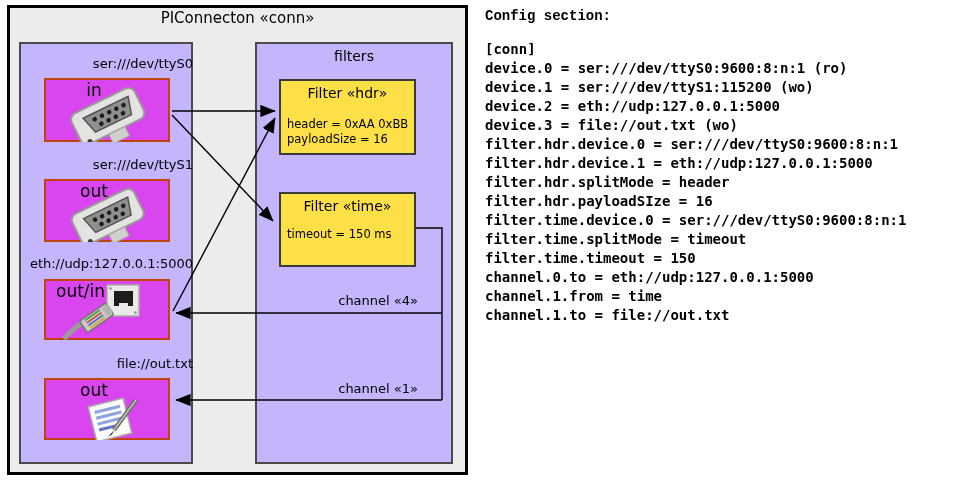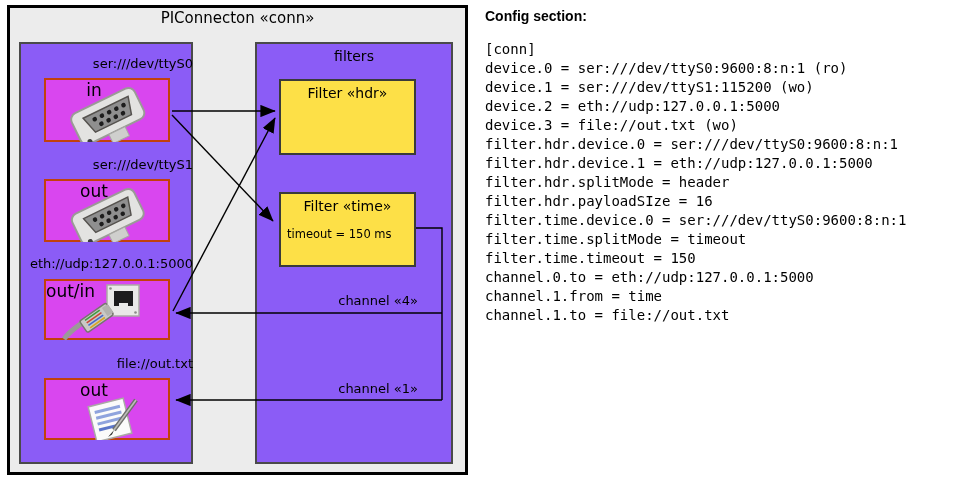--- a/index.html
+++ b/index.html
@@ -10,61 +10,61 @@
   
   .outer-box {
     position:absolute; left:7px; top:5px; width:461px; height:470px;
     background:#ececec; border:3px solid #000; box-sizing:border-box;
   }
   .outer-title {
     position:absolute; left:7px; top:9px; width:461px; text-align:center;
     font-size:15px; line-height:18px;
   }
   .container {
-    position:absolute; background:#8b5cf6; border:2px solid #4a4a4a; box-sizing:border-box;
+    position:absolute; background:#c4b5fd; border:2px solid #4a4a4a; box-sizing:border-box;
   }
   .left-container  { left:19px;  top:42px; width:174px; height:422px; }
   .right-container { left:255px; top:42px; width:198px; height:422px; }
   .filters-title { position:absolute; top:4px; left:0; width:100%; text-align:center; font-size:14px; }
   .device-label {
     position:absolute; left:19px; width:174px; text-align:right;
     font-size:13px; line-height:15px;
   }
   .device-box {
     position:absolute; left:44px; width:126px; background:#d946ef;
     border:2px solid #c2410c; box-sizing:border-box;
   }
   .dir-label {
     position:absolute; top:1px; left:0; width:100%; text-align:center;
     font-size:17px; line-height:19px; transform:translateX(-13px);
   }
-  .dir-left { text-align:right; padding-left:0; transform:none; width:auto; }
+  .dir-left { text-align:right; padding-left:10px; transform:none; width:auto; }
   .icon { position:absolute; display:block; }
   .filter-box {
     position:absolute; left:279px; width:137px; background:#fde047;
     border:2px solid #3a3a3a; box-sizing:border-box;
   }
   .filter-title { text-align:center; font-size:14px; margin-top:4px; line-height:17px; }
   .filter-attrs { font-size:11.5px; line-height:15px; margin-left:6px; }
   .hdr-attrs  { margin-top:15px; }
   .time-attrs { margin-top:12px; }
   .channel-label {
     position:absolute; left:300px; width:118px; text-align:right; font-size:13px;
   }
   .wires { position:absolute; left:0; top:0; pointer-events:none; }
   .bottom-tick { position:absolute; left:234px; top:473px; width:3px; height:10px; background:#000; }
   
   .config-panel { position:absolute; left:485px; top:0; width:475px; }
   .config-heading {
-    font-family:Liberation Sans, sans-serif; font-weight:bold;
+    font-family:Liberation Mono, monospace; font-weight:bold;
     font-size:14px; margin-top:8px;
   }
   .config-lines { margin-top:16px; }
   .cfg {
-    font-family:"DejaVu Sans Mono", monospace; font-weight:normal;
+    font-family:"DejaVu Sans Mono", monospace; font-weight:bold;
     font-size:14px; line-height:19px; white-space:pre;
   }
 </style>
 </head>
 <body>
 
 <div class="root">
 
   <div>
 
@@ -167,20 +167,24 @@
             <line x1="52" y1="4" x2="30" y2="34" stroke="#6e6e6a" stroke-width="4.5"></line>
             <line x1="52" y1="4" x2="30" y2="34" stroke="#bdbdb9" stroke-width="1.6"></line>
             <path d="M30 34 L24 41 L28 38.5 Z" fill="#2e2e2c"></path>
           </g>
         </svg>
       </span>
     </div>
 
     <div class="filter-box" style="top:79px;height:76px">
       <div class="filter-title">Filter «hdr»</div>
+      <div class="filter-attrs hdr-attrs">
+        <div>header = 0xAA 0xBB</div>
+        <div>payloadSize = 16</div>
+      </div>
     </div>
 
     <div class="filter-box" style="top:192px;height:75px">
       <div class="filter-title">Filter «time»</div>
       <div class="filter-attrs time-attrs">
         <div>timeout = 150 ms</div>
       </div>
     </div>
 
     <div class="channel-label" style="top:293px">channel «4»</div>

